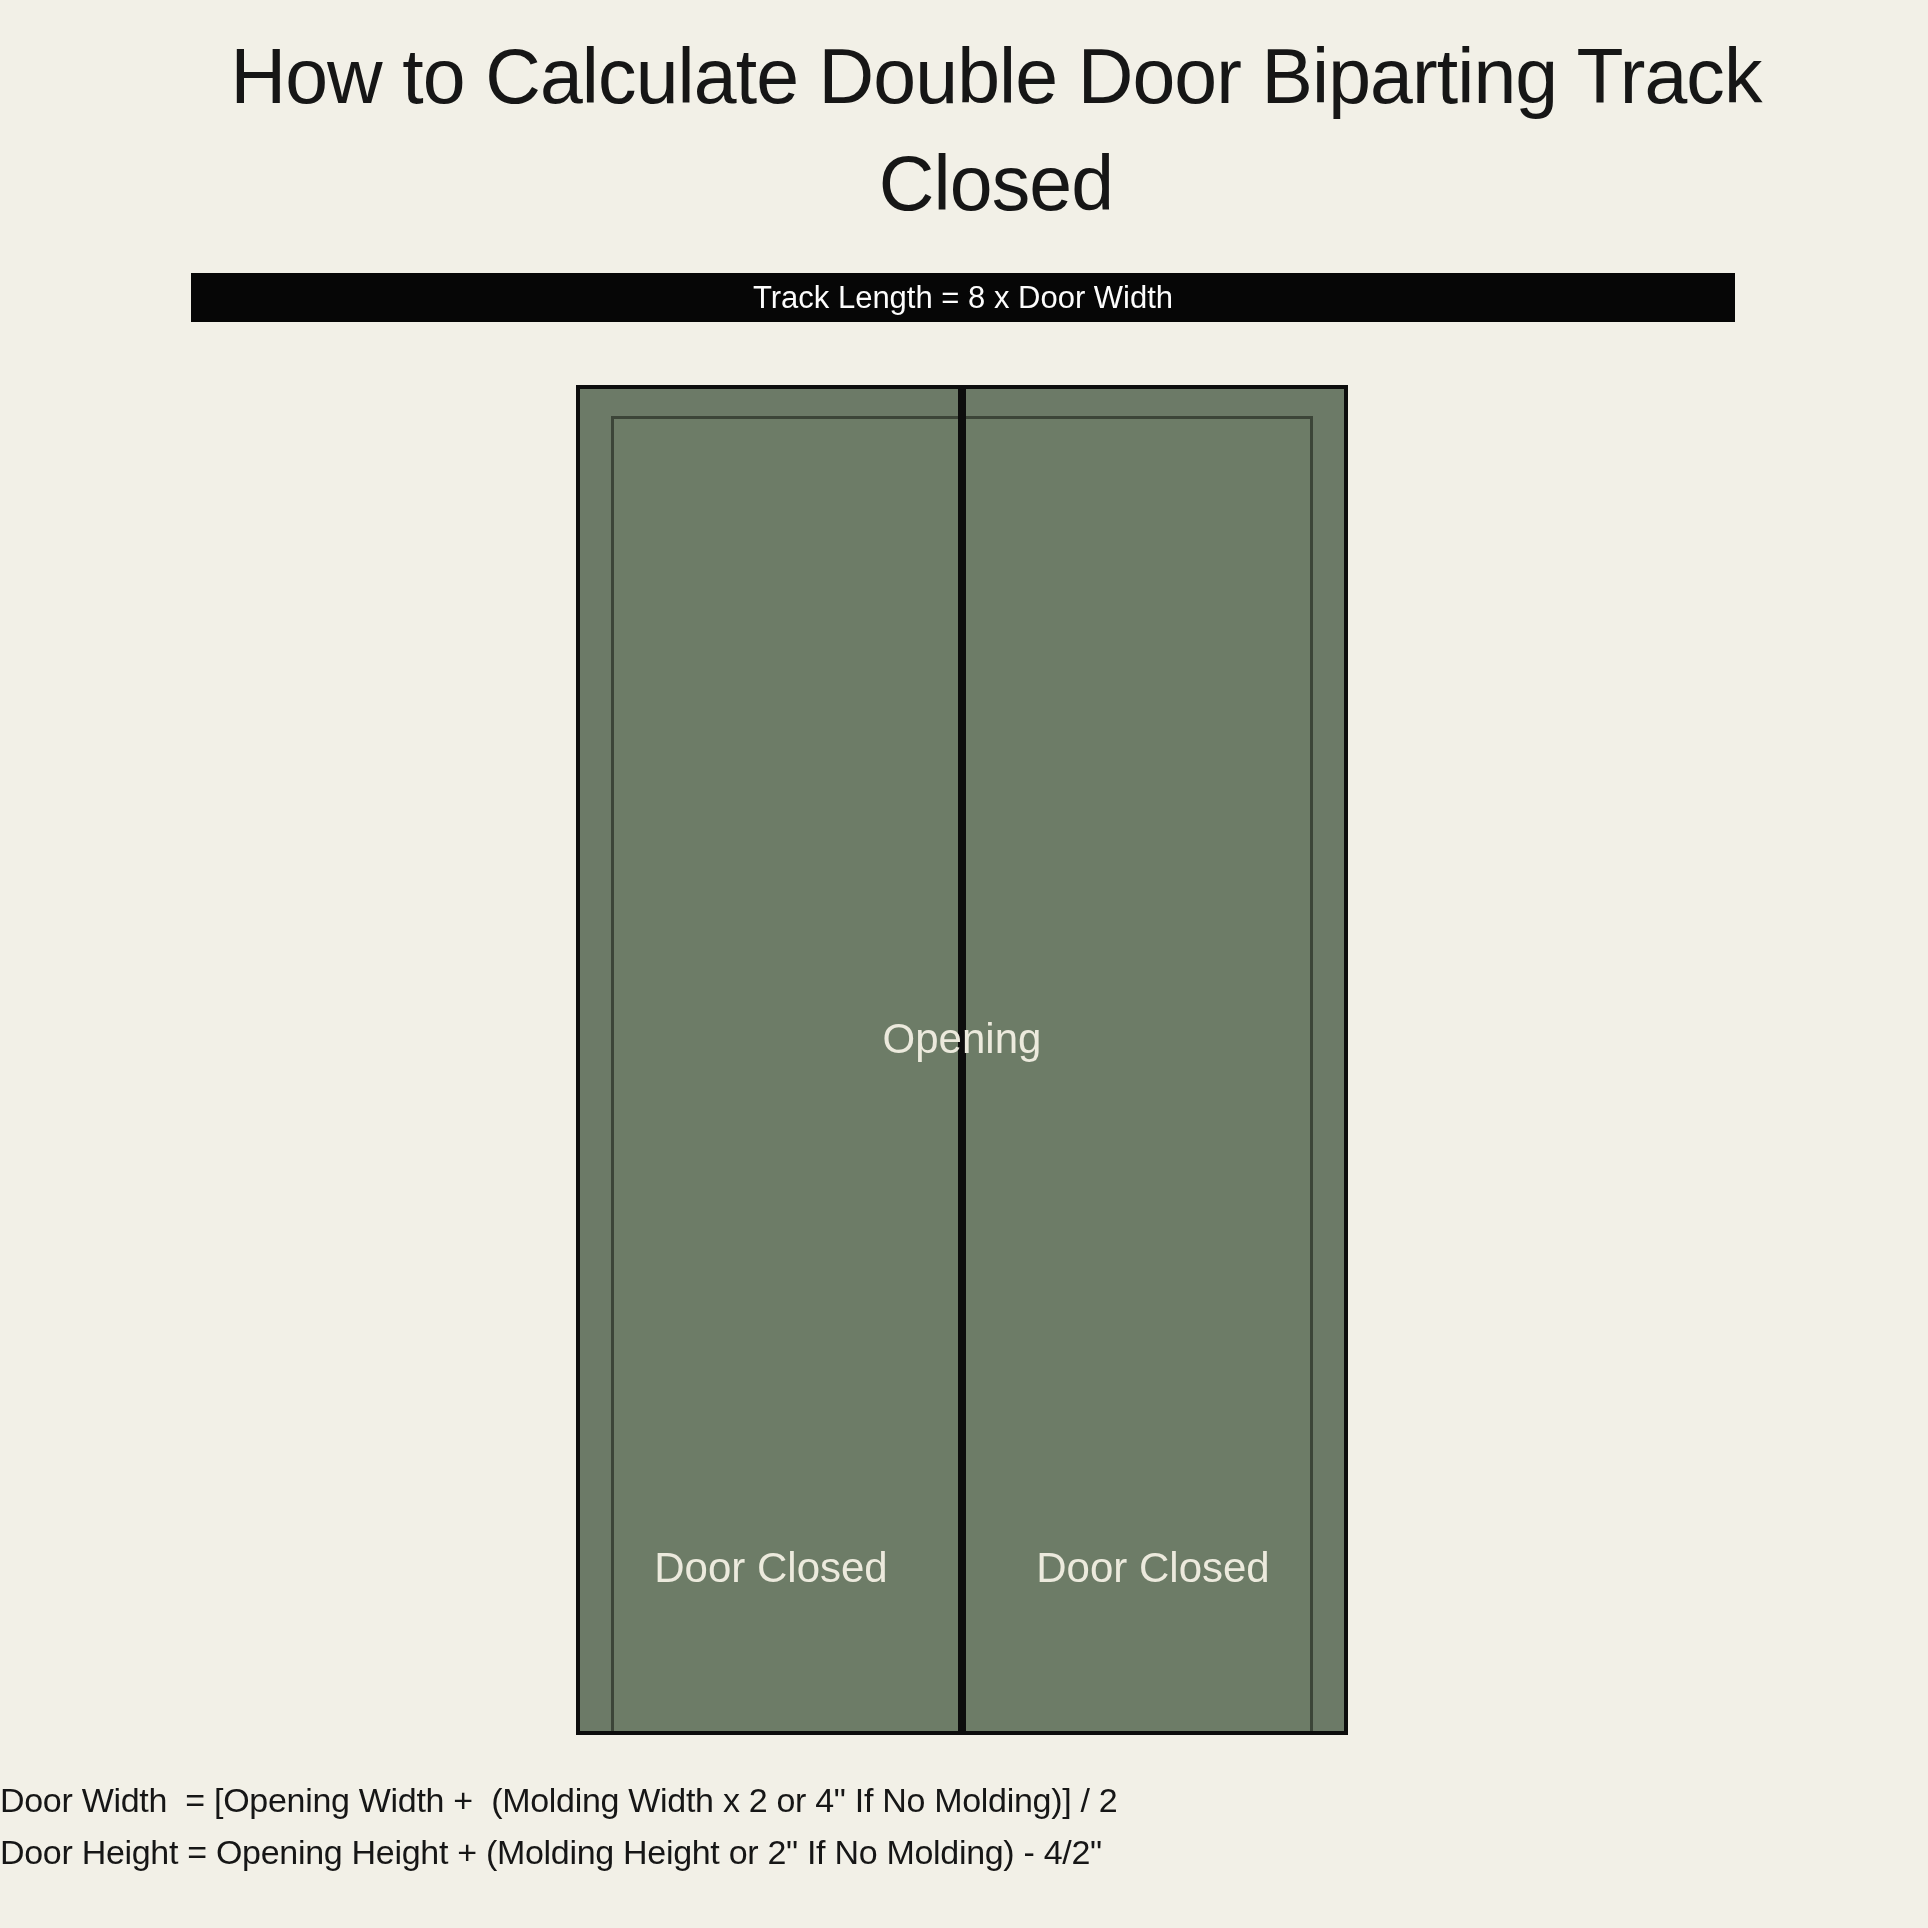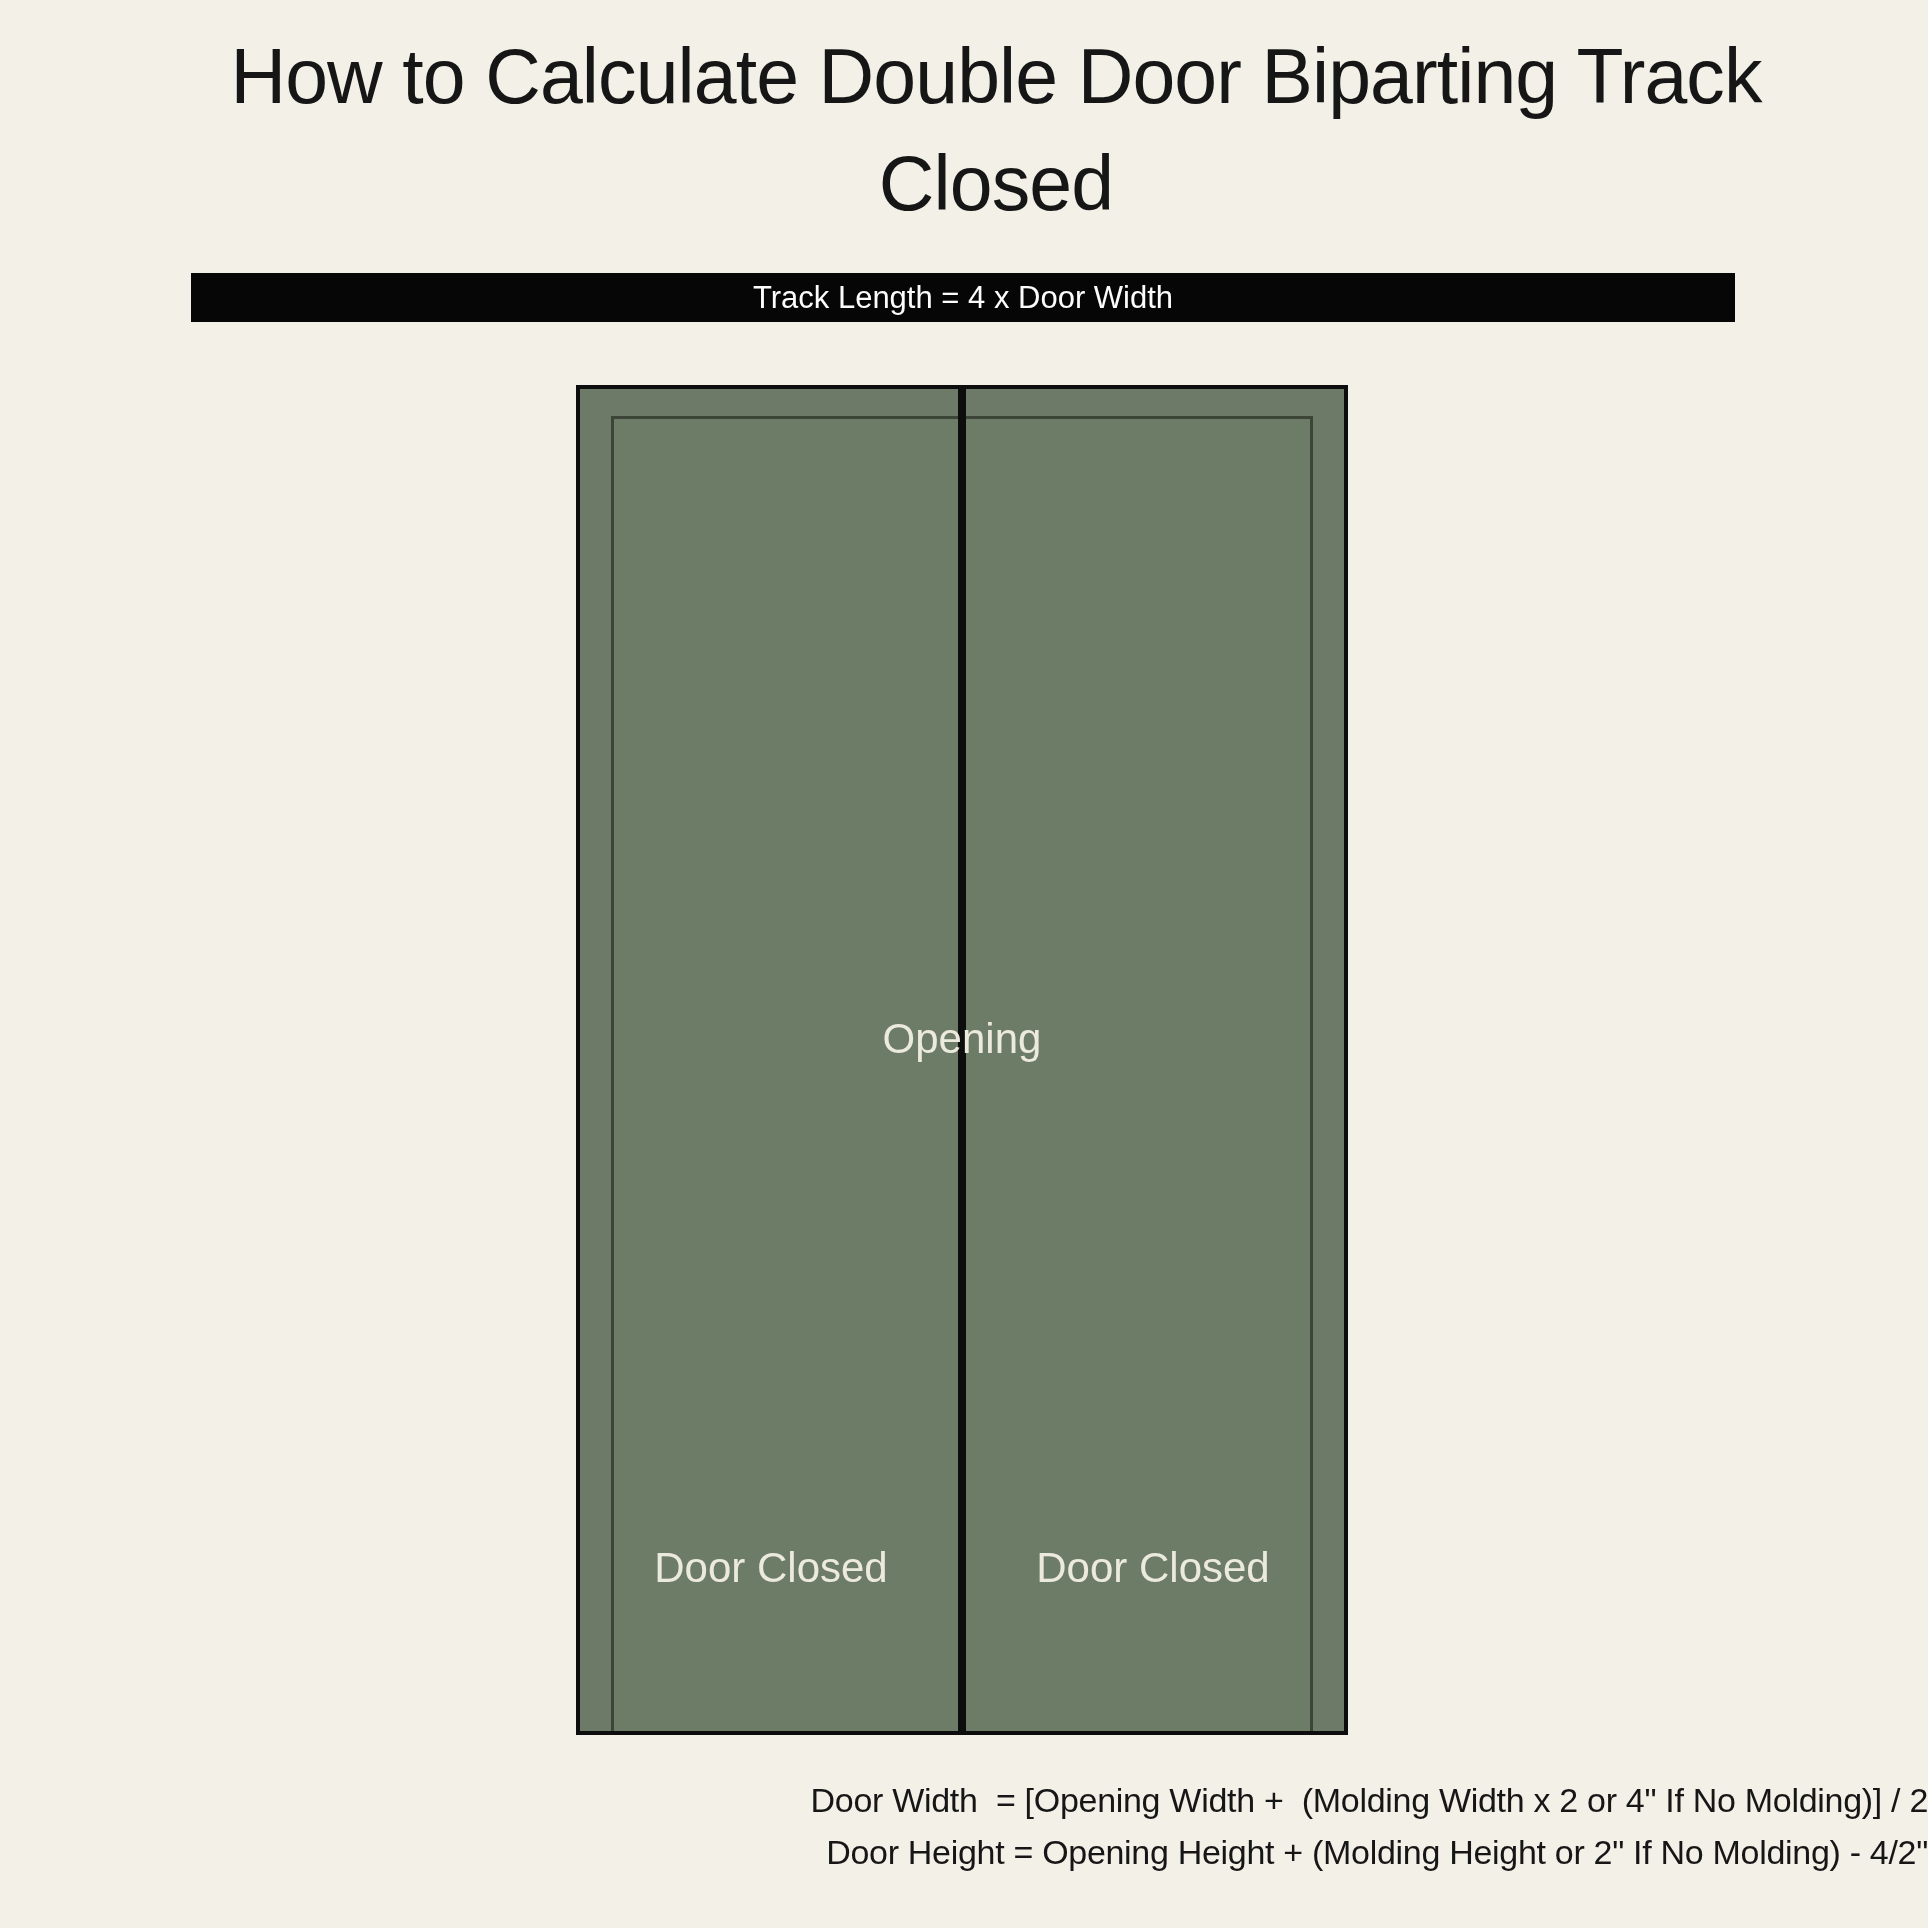--- a/index.html
+++ b/index.html
@@ -99,21 +99,21 @@
   .right-door-label {
     left: 50%;
     width: 50%;
     top: 1153px;
   }
   .formula-footer {
     position: absolute;
     top: 1774px;
     left: 0;
     width: 100%;
-    text-align: right;
+    text-align: left;
     color: var(--text-dark, #161616);
     font-size: 34px;
   }
   .formula-footer p {
     margin: 0;
     line-height: 52px;
     white-space: pre;
     letter-spacing: -0.3px;
   }
 </style>
@@ -121,21 +121,21 @@
 <body>
 
 <div class="canvas">
 
   <h1 class="title">
     <span class="title-line">How to Calculate Double Door Biparting Track</span>
     <span class="title-line">Closed</span>
   </h1>
 
   <div class="formula-banner">
-    <span>Track Length = 4 x Door Width</span>
+    <span>Track Length = 8 x Door Width</span>
   </div>
 
   <div class="door-assembly">
     <div class="door-inner-panel"></div>
     <div class="door-center-divider"></div>
     <div class="door-label opening-label">Opening</div>
     <div class="door-label left-door-label">Door Closed</div>
     <div class="door-label right-door-label">Door Closed</div>
   </div>
 

